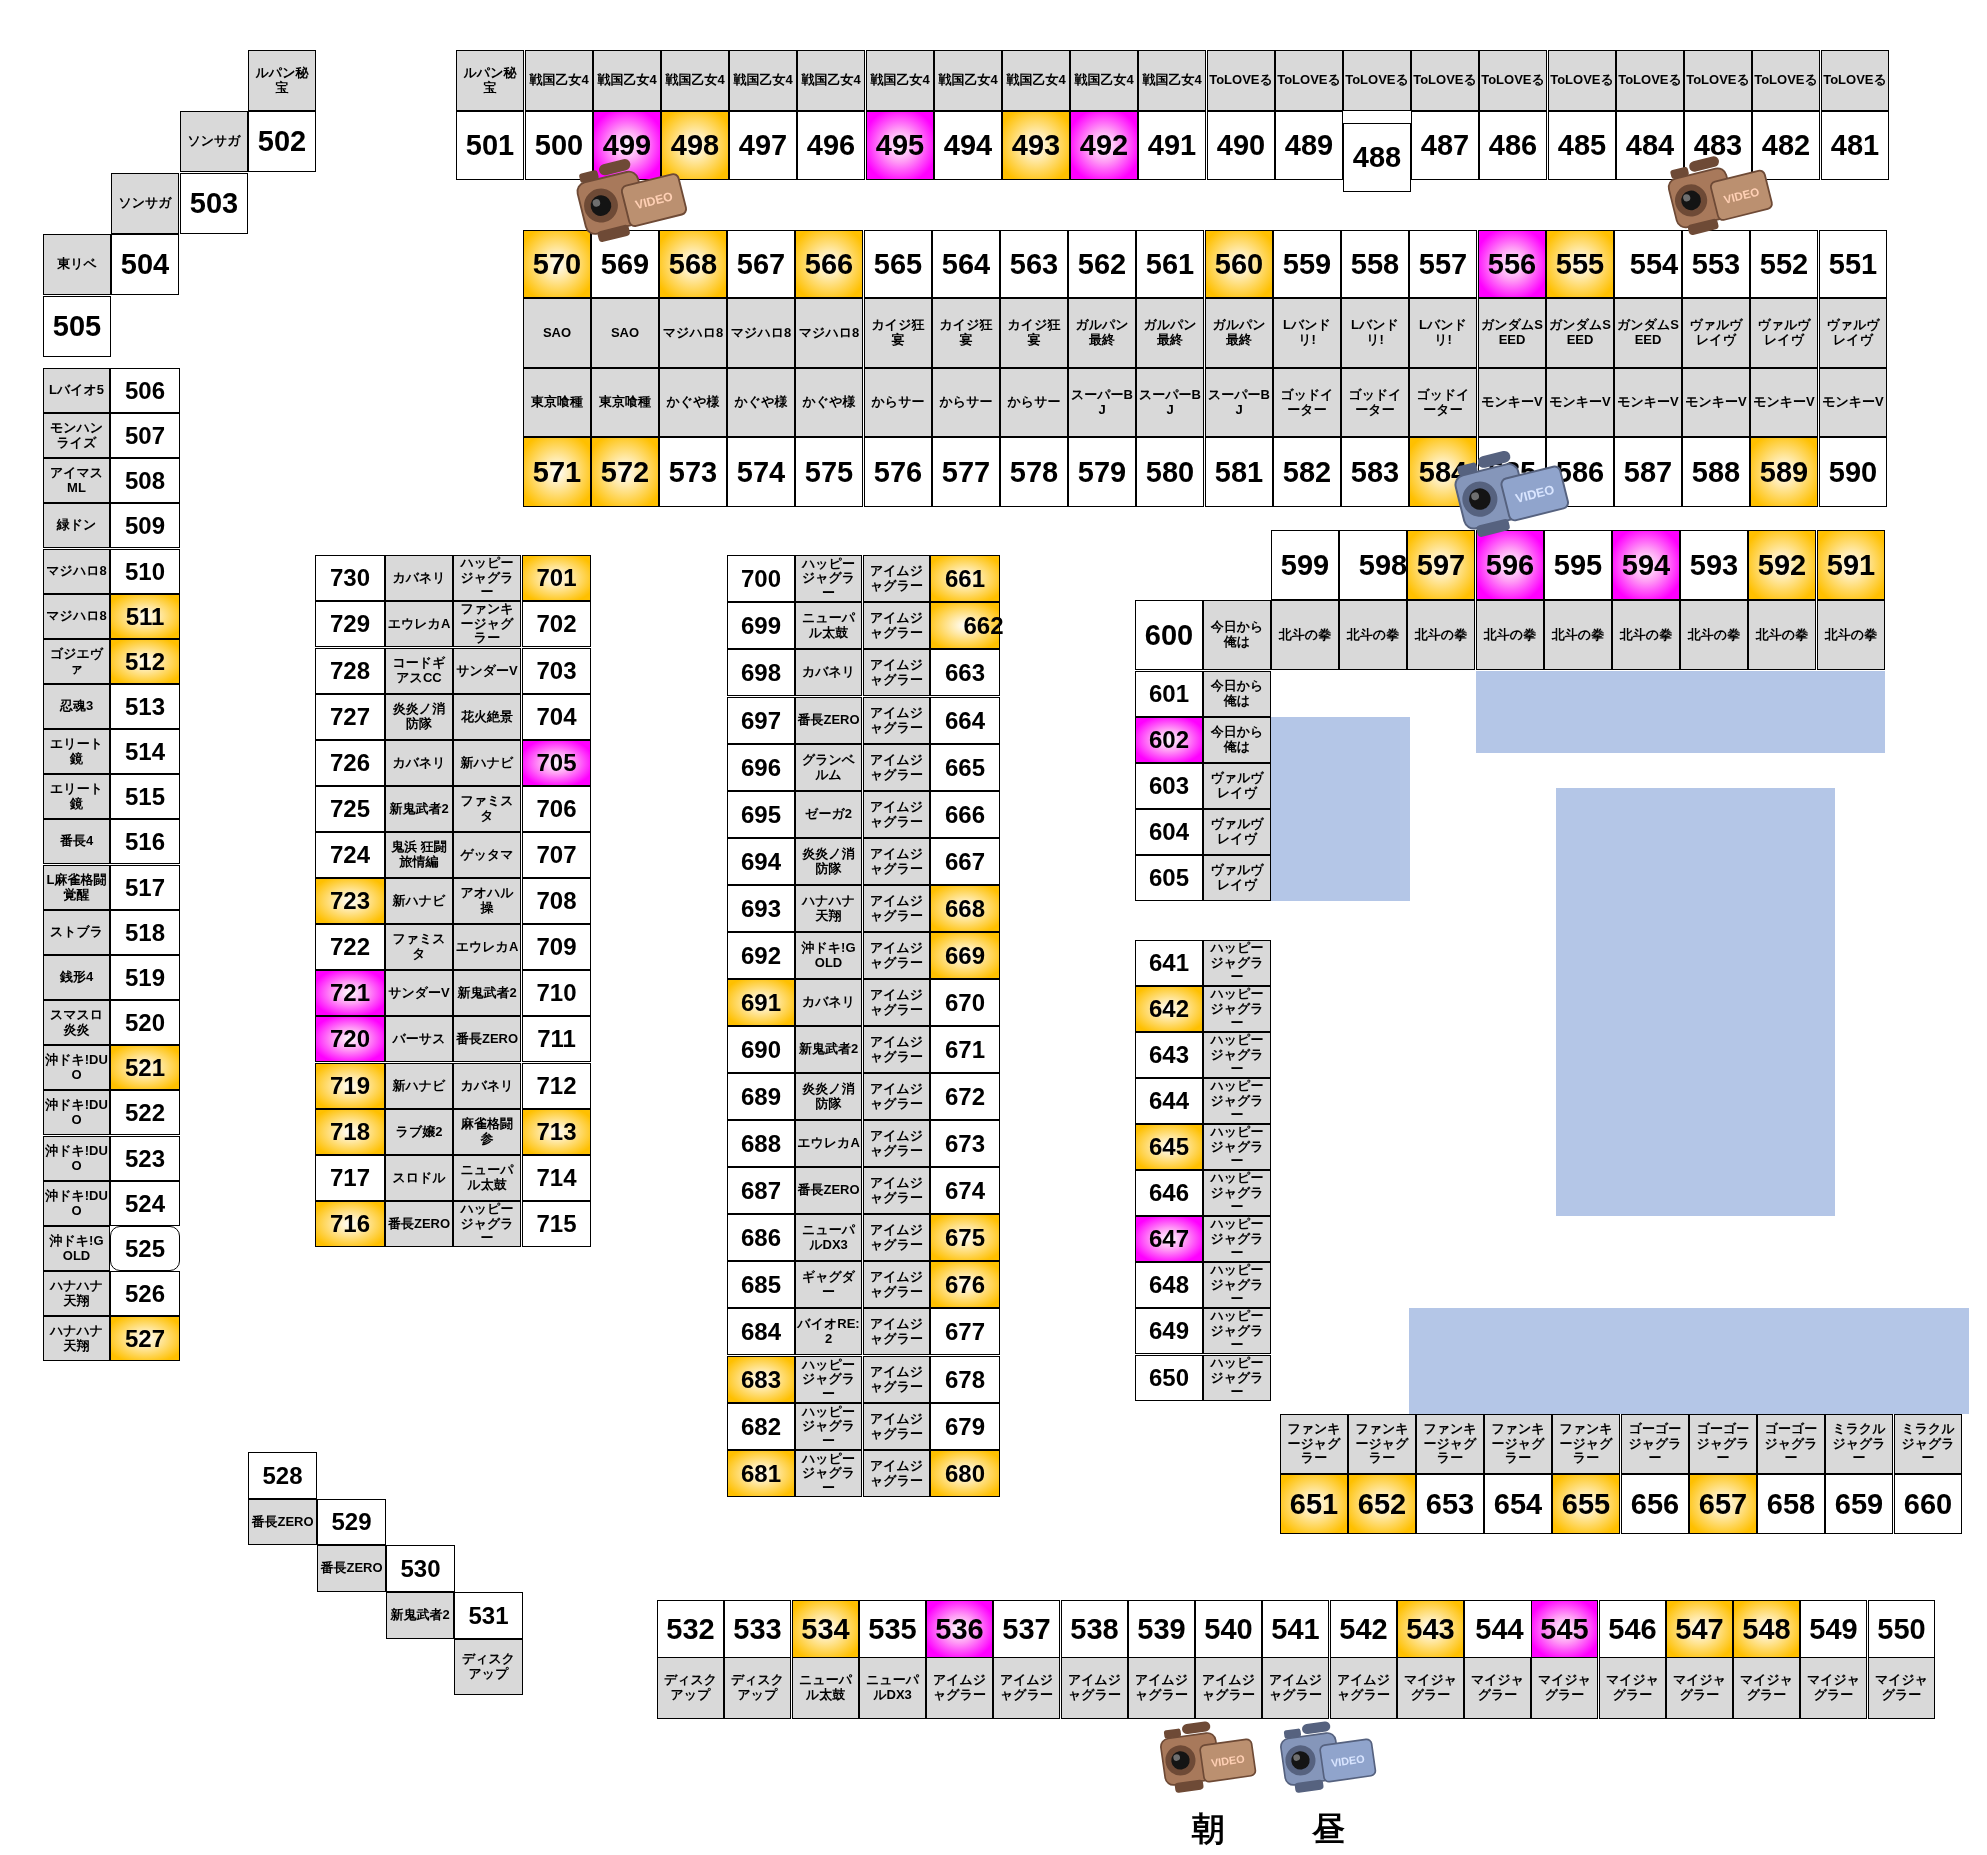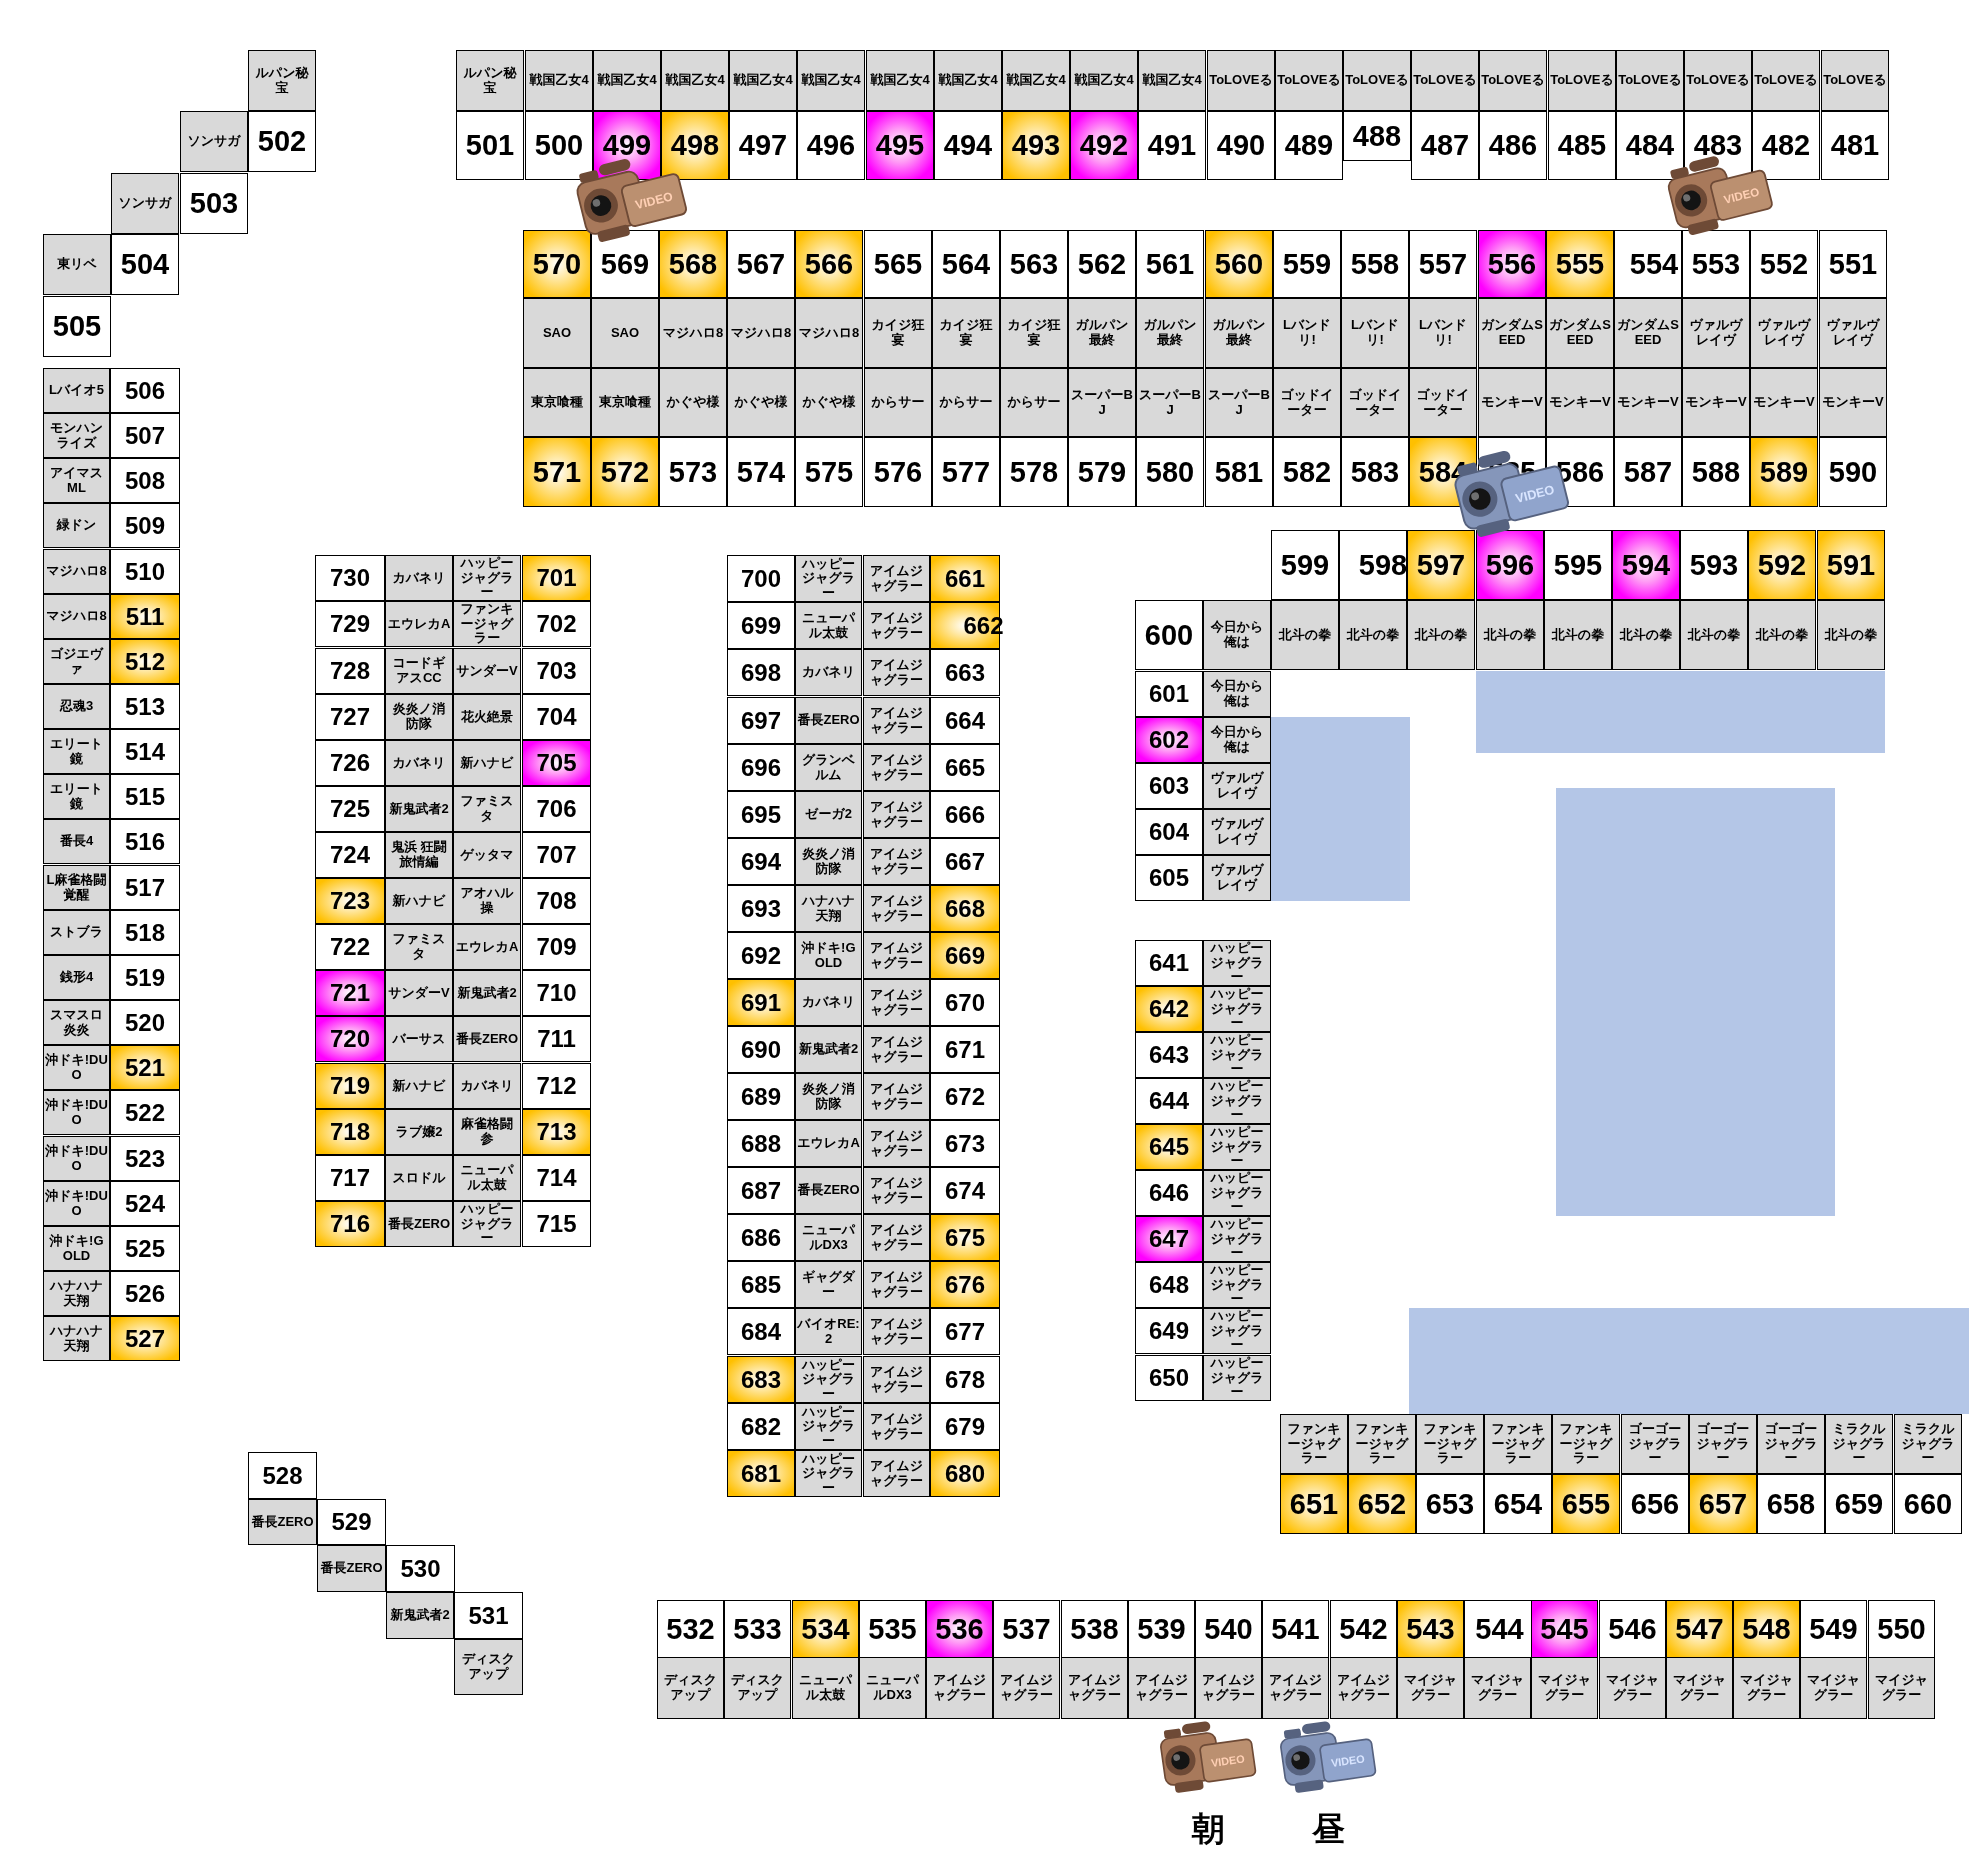--- a/index.html
+++ b/index.html
@@ -67,21 +67,21 @@
     <div class="cell num hl-y" style="left: 661px; top: 111px; width: 68px; height: 69px;">498</div>
     <div class="cell num" style="left: 729px; top: 111px; width: 68px; height: 69px;">497</div>
     <div class="cell num" style="left: 797px; top: 111px; width: 68px; height: 69px;">496</div>
     <div class="cell num hl-m" style="left: 866px; top: 111px; width: 68px; height: 69px;">495</div>
     <div class="cell num" style="left: 934px; top: 111px; width: 68px; height: 69px;">494</div>
     <div class="cell num hl-y" style="left: 1002px; top: 111px; width: 68px; height: 69px;">493</div>
     <div class="cell num hl-m" style="left: 1070px; top: 111px; width: 68px; height: 69px;">492</div>
     <div class="cell num" style="left: 1138px; top: 111px; width: 68px; height: 69px;">491</div>
     <div class="cell num" style="left: 1207px; top: 111px; width: 68px; height: 69px;">490</div>
     <div class="cell num" style="left: 1275px; top: 111px; width: 68px; height: 69px;">489</div>
-    <div class="cell num" style="left: 1343px; top: 111px; width: 68px; height: 50px;">488</div>
+    <div class="cell num" style="left: 1343px; top: 123px; width: 68px; height: 69px;">488</div>
     <div class="cell num" style="left: 1411px; top: 111px; width: 68px; height: 69px;">487</div>
     <div class="cell num" style="left: 1479px; top: 111px; width: 68px; height: 69px;">486</div>
     <div class="cell num" style="left: 1548px; top: 111px; width: 68px; height: 69px;">485</div>
     <div class="cell num" style="left: 1616px; top: 111px; width: 68px; height: 69px;">484</div>
     <div class="cell num" style="left: 1684px; top: 111px; width: 68px; height: 69px;">483</div>
     <div class="cell num" style="left: 1752px; top: 111px; width: 68px; height: 69px;">482</div>
     <div class="cell num" style="left: 1821px; top: 111px; width: 68px; height: 69px;">481</div>
     <div class="cell num hl-y" style="left: 523px; top: 230px; width: 68px; height: 68px;">570</div>
     <div class="cell num" style="left: 591px; top: 230px; width: 68px; height: 68px;">569</div>
     <div class="cell num hl-y" style="left: 659px; top: 230px; width: 68px; height: 68px;">568</div>
@@ -194,21 +194,21 @@
     <div class="cell num small" style="left: 110px; top: 1000px; width: 70px; height: 45px;">520</div>
     <div class="cell lab" style="left: 43px; top: 1045px; width: 67px; height: 45px;">沖ドキ!DUO</div>
     <div class="cell num hl-y small" style="left: 110px; top: 1045px; width: 70px; height: 45px;">521</div>
     <div class="cell lab" style="left: 43px; top: 1090px; width: 67px; height: 45px;">沖ドキ!DUO</div>
     <div class="cell num small" style="left: 110px; top: 1090px; width: 70px; height: 45px;">522</div>
     <div class="cell lab" style="left: 43px; top: 1136px; width: 67px; height: 45px;">沖ドキ!DUO</div>
     <div class="cell num small" style="left: 110px; top: 1136px; width: 70px; height: 45px;">523</div>
     <div class="cell lab" style="left: 43px; top: 1181px; width: 67px; height: 45px;">沖ドキ!DUO</div>
     <div class="cell num small" style="left: 110px; top: 1181px; width: 70px; height: 45px;">524</div>
     <div class="cell lab" style="left: 43px; top: 1226px; width: 67px; height: 45px;">沖ドキ!GOLD</div>
-    <div class="cell num small" style="left: 110px; top: 1226px; width: 70px; height: 45px;">525</div>
+    <div class="cell num small" style="left: 110px; top: 1226px; width: 70px; height: 45px; border-radius: 10px;">525</div>
     <div class="cell lab" style="left: 43px; top: 1271px; width: 67px; height: 45px;">ハナハナ天翔</div>
     <div class="cell num small" style="left: 110px; top: 1271px; width: 70px; height: 45px;">526</div>
     <div class="cell lab" style="left: 43px; top: 1316px; width: 67px; height: 45px;">ハナハナ天翔</div>
     <div class="cell num hl-y small" style="left: 110px; top: 1316px; width: 70px; height: 45px;">527</div>
     <div class="cell num small" style="left: 315px; top: 555px; width: 70px; height: 46px;">730</div>
     <div class="cell lab" style="left: 385px; top: 555px; width: 68px; height: 46px;">カバネリ</div>
     <div class="cell lab" style="left: 453px; top: 555px; width: 68px; height: 46px;">ハッピージャグラー</div>
     <div class="cell num hl-y small" style="left: 522px; top: 555px; width: 69px; height: 46px;">701</div>
     <div class="cell num small" style="left: 315px; top: 601px; width: 70px; height: 46px;">729</div>
     <div class="cell lab" style="left: 385px; top: 601px; width: 68px; height: 46px;">エウレカA</div>

